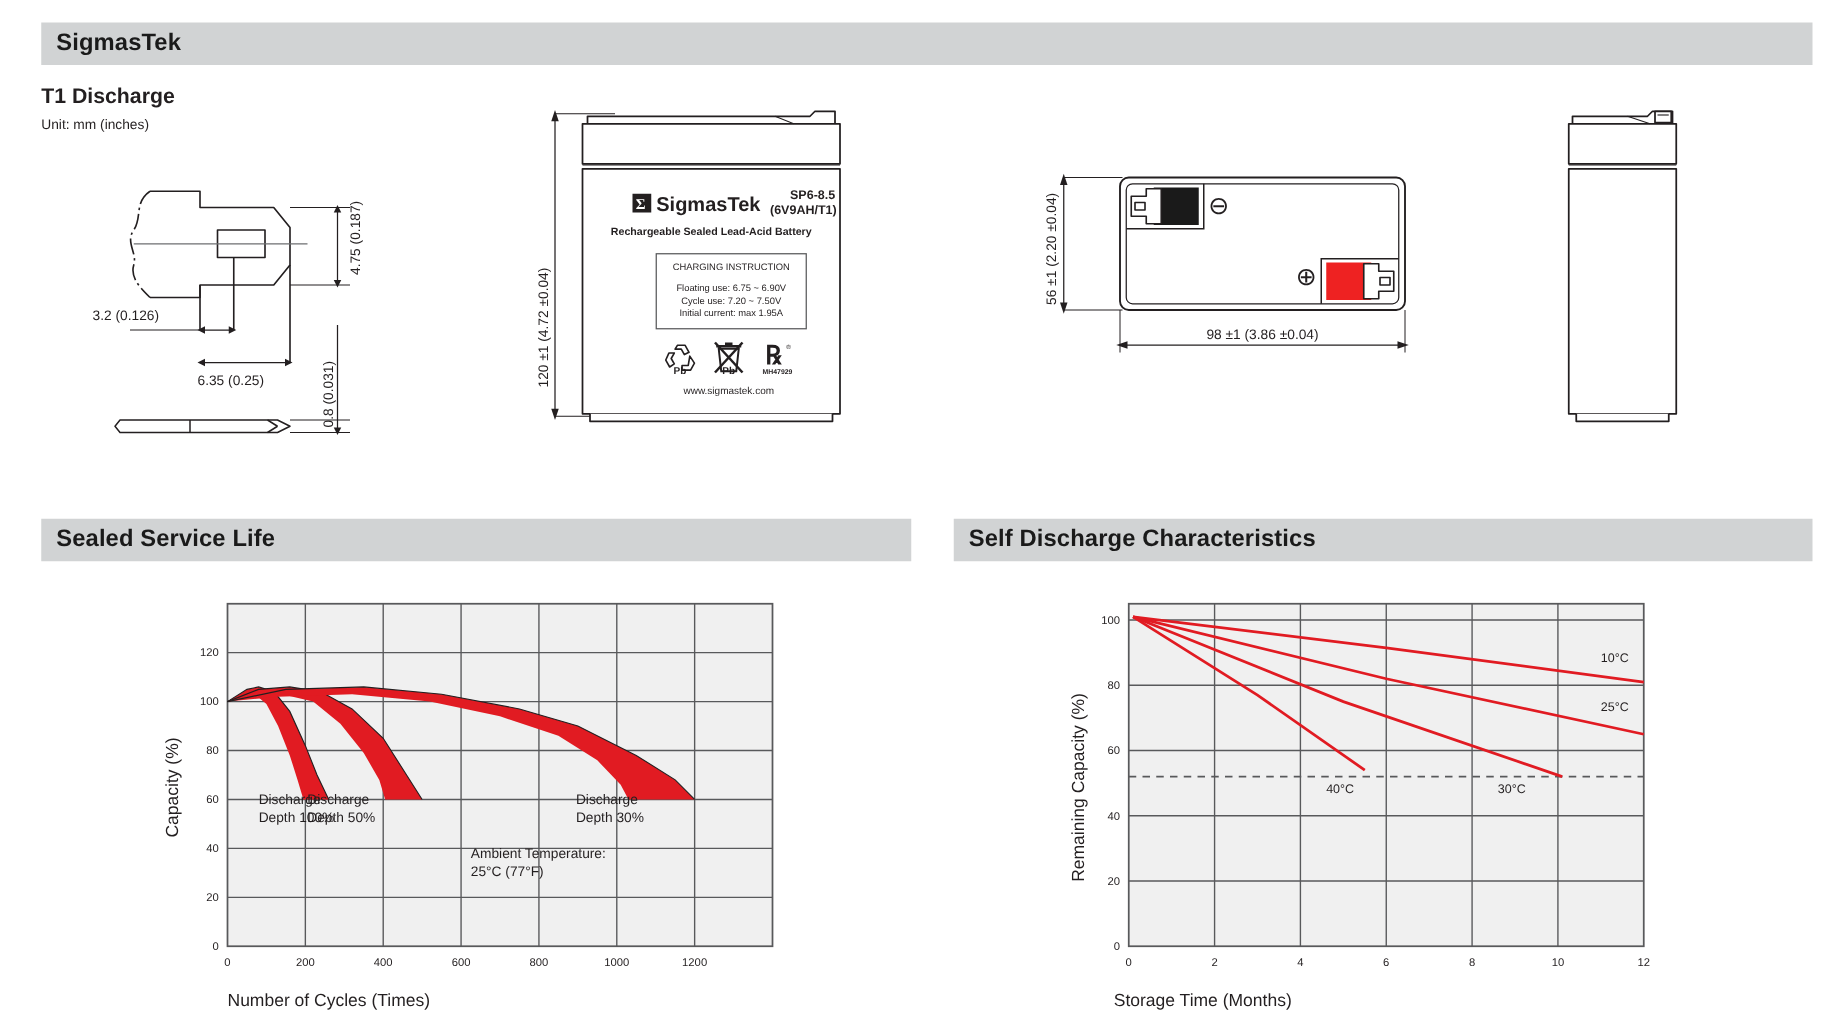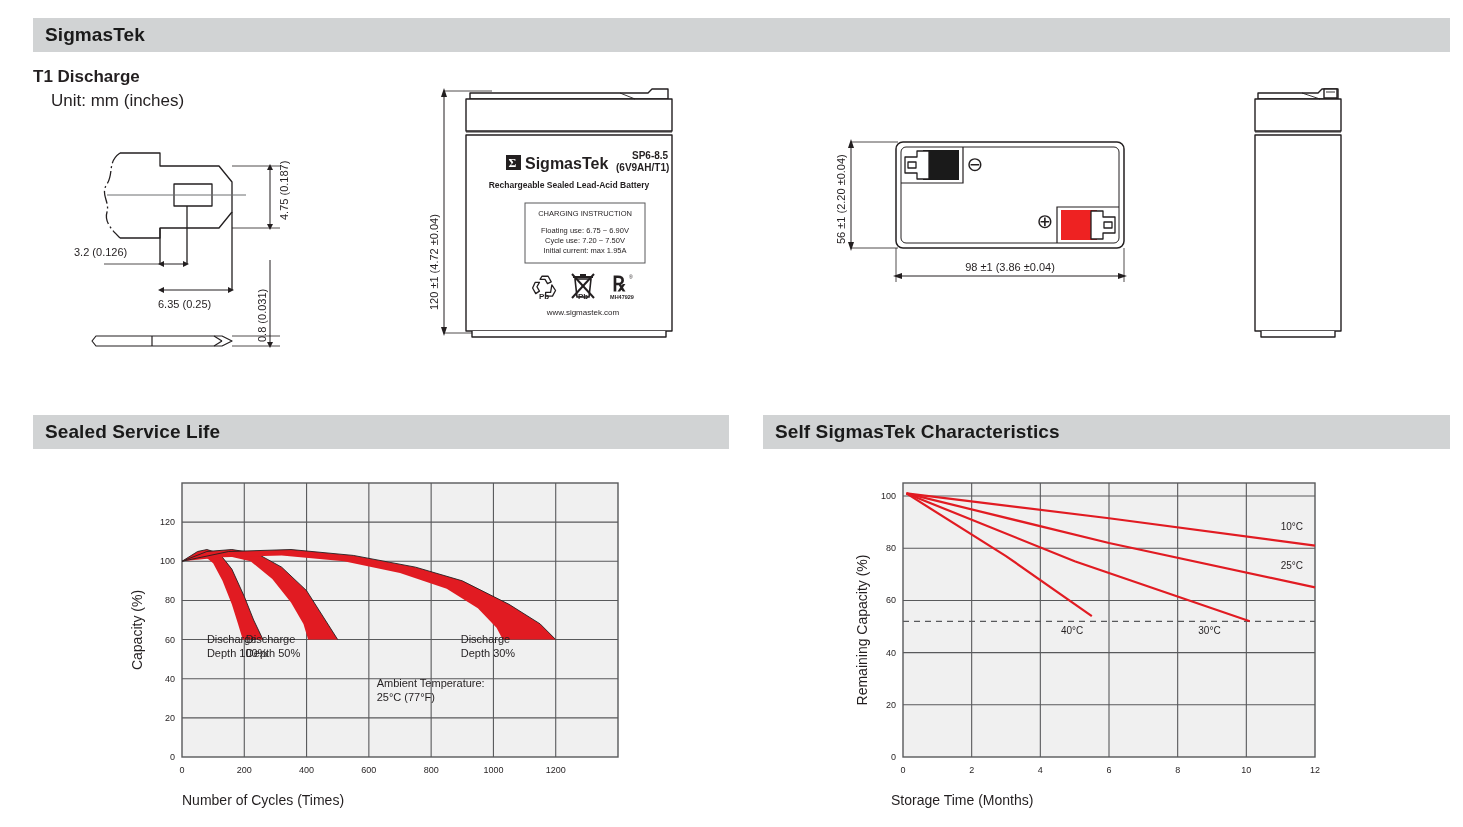--- a/index.html
+++ b/index.html
@@ -30,22 +30,22 @@
   #bar-cycle      { left:33px; top:415px; width:696px; }
   #bar-self       { left:763px; top:415px; width:687px; }
 
   .sub-title {
     position:absolute;
     left:33px; top:66px;
     font-size:17px; font-weight:bold; line-height:21px;
   }
   .sub-unit {
     position:absolute;
-    left:51px; top:90px;
-    font-size:17px; line-height:21px;
+    left:33px; top:90px;
+    font-size:11px; line-height:21px;
   }
 
   .fig { position:absolute; }
   svg { display:block; overflow:visible; }
   .dimtxt { font-family:"Liberation Sans", sans-serif; font-size:11px; fill:#231f20; }
   .lbltxt { font-family:"Liberation Sans", sans-serif; fill:#231f20; }
   .axtxt  { font-family:"Liberation Sans", sans-serif; font-size:9px; fill:#231f20; }
   .axname { font-family:"Liberation Sans", sans-serif; font-size:14px; fill:#231f20; }
   .annot  { font-family:"Liberation Sans", sans-serif; font-size:11px; fill:#231f20; }
   .tlbl   { font-family:"Liberation Sans", sans-serif; font-size:10px; fill:#231f20; }
@@ -53,21 +53,21 @@
 </head>
 <body>
 
 <div class="section-bar" id="bar-dimensions">
   <span class="bar-title">SigmasTek</span>
 </div>
 <div class="section-bar" id="bar-cycle">
   <span class="bar-title">Sealed Service Life</span>
 </div>
 <div class="section-bar" id="bar-self">
-  <span class="bar-title">Self SigmasTek Characteristics</span>
+  <span class="bar-title">Self Discharge Characteristics</span>
 </div>
 
 <div class="sub-title">T1 Discharge</div>
 <div class="sub-unit">Unit: mm (inches)</div>
 
 <div class="fig" style="left:74px; top:140px;">
 <svg width="260" height="225" viewBox="0 0 260 225">
   <g fill="none" stroke="#231f20" stroke-width="1.3" stroke-linejoin="round">
 
     <path d="M46,13 L86,13 L86,26 L145,26 L158,42 L158,72 L145,88 L86,88 L86,98 L46,98"></path>

